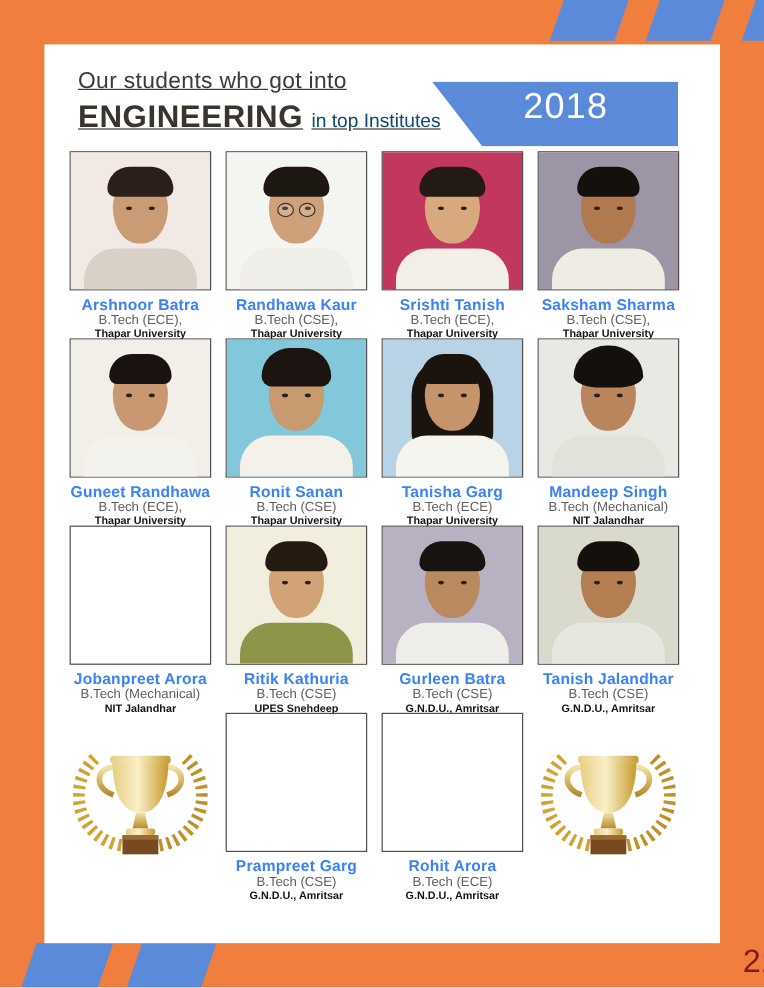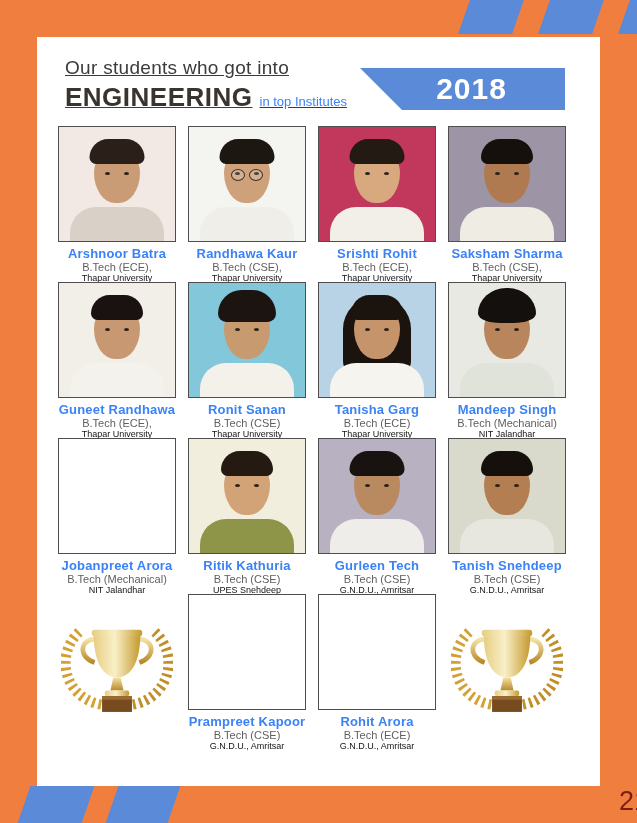--- a/index.html
+++ b/index.html
@@ -18,26 +18,26 @@
   .deco-tr .s3{left:212px;width:90px;}
   .deco-bl .s1{left:24px;width:64px;}
   .deco-bl .s2{left:112px;width:62px;}
   
   .page{position:absolute;left:37px;top:37px;width:563px;height:749px;background:#ffffff;}
   
   .title{position:absolute;left:28px;top:20px;color:#3b3b3b;text-decoration:underline;}
   .title-line1{font-size:19px;letter-spacing:.3px;}
   .title-line2{margin-top:3px;}
   .title-strong{font-size:26px;font-weight:bold;color:#3a342e;letter-spacing:.5px;}
-  .title-rest{font-size:13px;margin-left:7px;color:#3b82f6;}
+  .title-rest{font-size:16px;margin-left:7px;color:#0c4a6e;}
   .year-banner{
-    position:absolute;left:323px;top:31px;width:205px;height:42px;
+    position:absolute;left:323px;top:31px;width:205px;height:54px;
     background:#5b8bd8;color:#ffffff;
     clip-path:polygon(0 0,100% 0,100% 100%,20.5% 100%);
-    text-align:center;line-height:42px;font-size:30px;font-weight:bold;
+    text-align:center;line-height:42px;font-size:30px;font-weight:normal;
     padding-left:18px;box-sizing:border-box;letter-spacing:1px;
   }
   
   .grid{
     position:absolute;left:21px;top:89px;width:508px;
     display:grid;grid-template-columns:repeat(4,118px);grid-auto-rows:155px;
     column-gap:12px;row-gap:1px;
   }
   .card{width:118px;text-align:center;}
   .photo-frame{width:118px;height:116px;border:1px solid #4e4e4e;box-sizing:border-box;}
@@ -51,21 +51,21 @@
   .avatar.hair-puffy .hair{top:7px;width:58px;height:32px;}
   .avatar.hair-back .hair{width:55px;}
   .avatar.turban .hair{top:5px;width:58px;height:35px;border-radius:50% 50% 40% 40% / 75% 75% 28% 28%;}
   .glasses{display:none;position:absolute;top:42px;left:50%;transform:translateX(-50%);width:36px;height:12px;}
   .glasses::before,.glasses::after{content:"";position:absolute;top:0;width:12px;height:10px;border:1.5px solid #39322c;border-radius:50%;background:rgba(255,255,255,.15);}
   .glasses::before{left:2px;}
   .glasses::after{right:2px;}
   .avatar.glasses-on .glasses{display:block;}
   .s-name{margin-top:4px;font-size:13px;font-weight:bold;color:#3b82f6;letter-spacing:.2px;line-height:15px;}
   .s-degree{font-size:11px;color:#5f5f5f;line-height:11px;margin-top:1px;}
-  .s-inst{font-size:9px;font-weight:normal;color:#141414;line-height:11px;}
+  .s-inst{font-size:9px;font-weight:bold;color:#141414;line-height:11px;}
   
   .trophy-cell{display:flex;align-items:flex-start;justify-content:center;}
   .trophy-cell svg{margin-top:14px;}
   
   .page-number{position:absolute;left:12px;top:786px;width:100%;text-align:right;font-size:27px;color:#7f1d1d;}
 </style>
 </head>
 <body>
 
 <div id="screen">
@@ -125,21 +125,21 @@
   <div class="card">
     <div class="photo-frame">
       <div class="avatar hair-back" style="--bg: #c2385c; --shirt: #f2eee8; --skin: #d8a87e; --hair: #231a14;">
 
         <div class="shoulders"></div>
         <div class="head"></div>
         <div class="hair"></div>
 
       </div>
     </div>
-    <div class="s-name">Srishti Rohit</div>
+    <div class="s-name">Srishti Tanish</div>
     <div class="s-degree">B.Tech (ECE),</div>
     <div class="s-inst">Thapar University</div>
   </div>
 
   <div class="card">
     <div class="photo-frame">
       <div class="avatar hair-short" style="--bg: #9d95a6; --shirt: #efece4; --skin: #b07a50; --hair: #16100c;">
 
         <div class="shoulders"></div>
         <div class="head"></div>
@@ -239,36 +239,36 @@
   <div class="card">
     <div class="photo-frame">
       <div class="avatar hair-back" style="--bg: #b7b1c1; --shirt: #eeedea; --skin: #b98a60; --hair: #181210;">
 
         <div class="shoulders"></div>
         <div class="head"></div>
         <div class="hair"></div>
 
       </div>
     </div>
-    <div class="s-name">Gurleen Tech</div>
+    <div class="s-name">Gurleen Batra</div>
     <div class="s-degree">B.Tech (CSE)</div>
     <div class="s-inst">G.N.D.U., Amritsar</div>
   </div>
 
   <div class="card">
     <div class="photo-frame">
       <div class="avatar hair-short" style="--bg: #d9dacb; --shirt: #e8e7df; --skin: #b27e52; --hair: #15100c;">
 
         <div class="shoulders"></div>
         <div class="head"></div>
         <div class="hair"></div>
 
       </div>
     </div>
-    <div class="s-name">Tanish Snehdeep</div>
+    <div class="s-name">Tanish Jalandhar</div>
     <div class="s-degree">B.Tech (CSE)</div>
     <div class="s-inst">G.N.D.U., Amritsar</div>
   </div>
 
   <div class="trophy-cell">
     <svg width="112" height="108" viewBox="0 0 120 115">
       <defs>
         <linearGradient id="gold" x1="0" y1="0" x2="1" y2="0">
           <stop offset="0" stop-color="#e7cd82"></stop>
           <stop offset="0.45" stop-color="#f9f0c8"></stop>
@@ -294,21 +294,21 @@
 
       <rect x="44" y="94" width="32" height="17" fill="#774a20"></rect>
       <rect x="44" y="94" width="32" height="4" fill="#9a6a33"></rect>
     </svg>
   </div>
 
   <div class="card">
     <div class="photo-frame">
       
     </div>
-    <div class="s-name">Prampreet Kapoor</div>
+    <div class="s-name">Prampreet Garg</div>
     <div class="s-degree">B.Tech (CSE)</div>
     <div class="s-inst">G.N.D.U., Amritsar</div>
   </div>
 
   <div class="card">
     <div class="photo-frame">
       
     </div>
     <div class="s-name">Rohit Arora</div>
     <div class="s-degree">B.Tech (ECE)</div>

